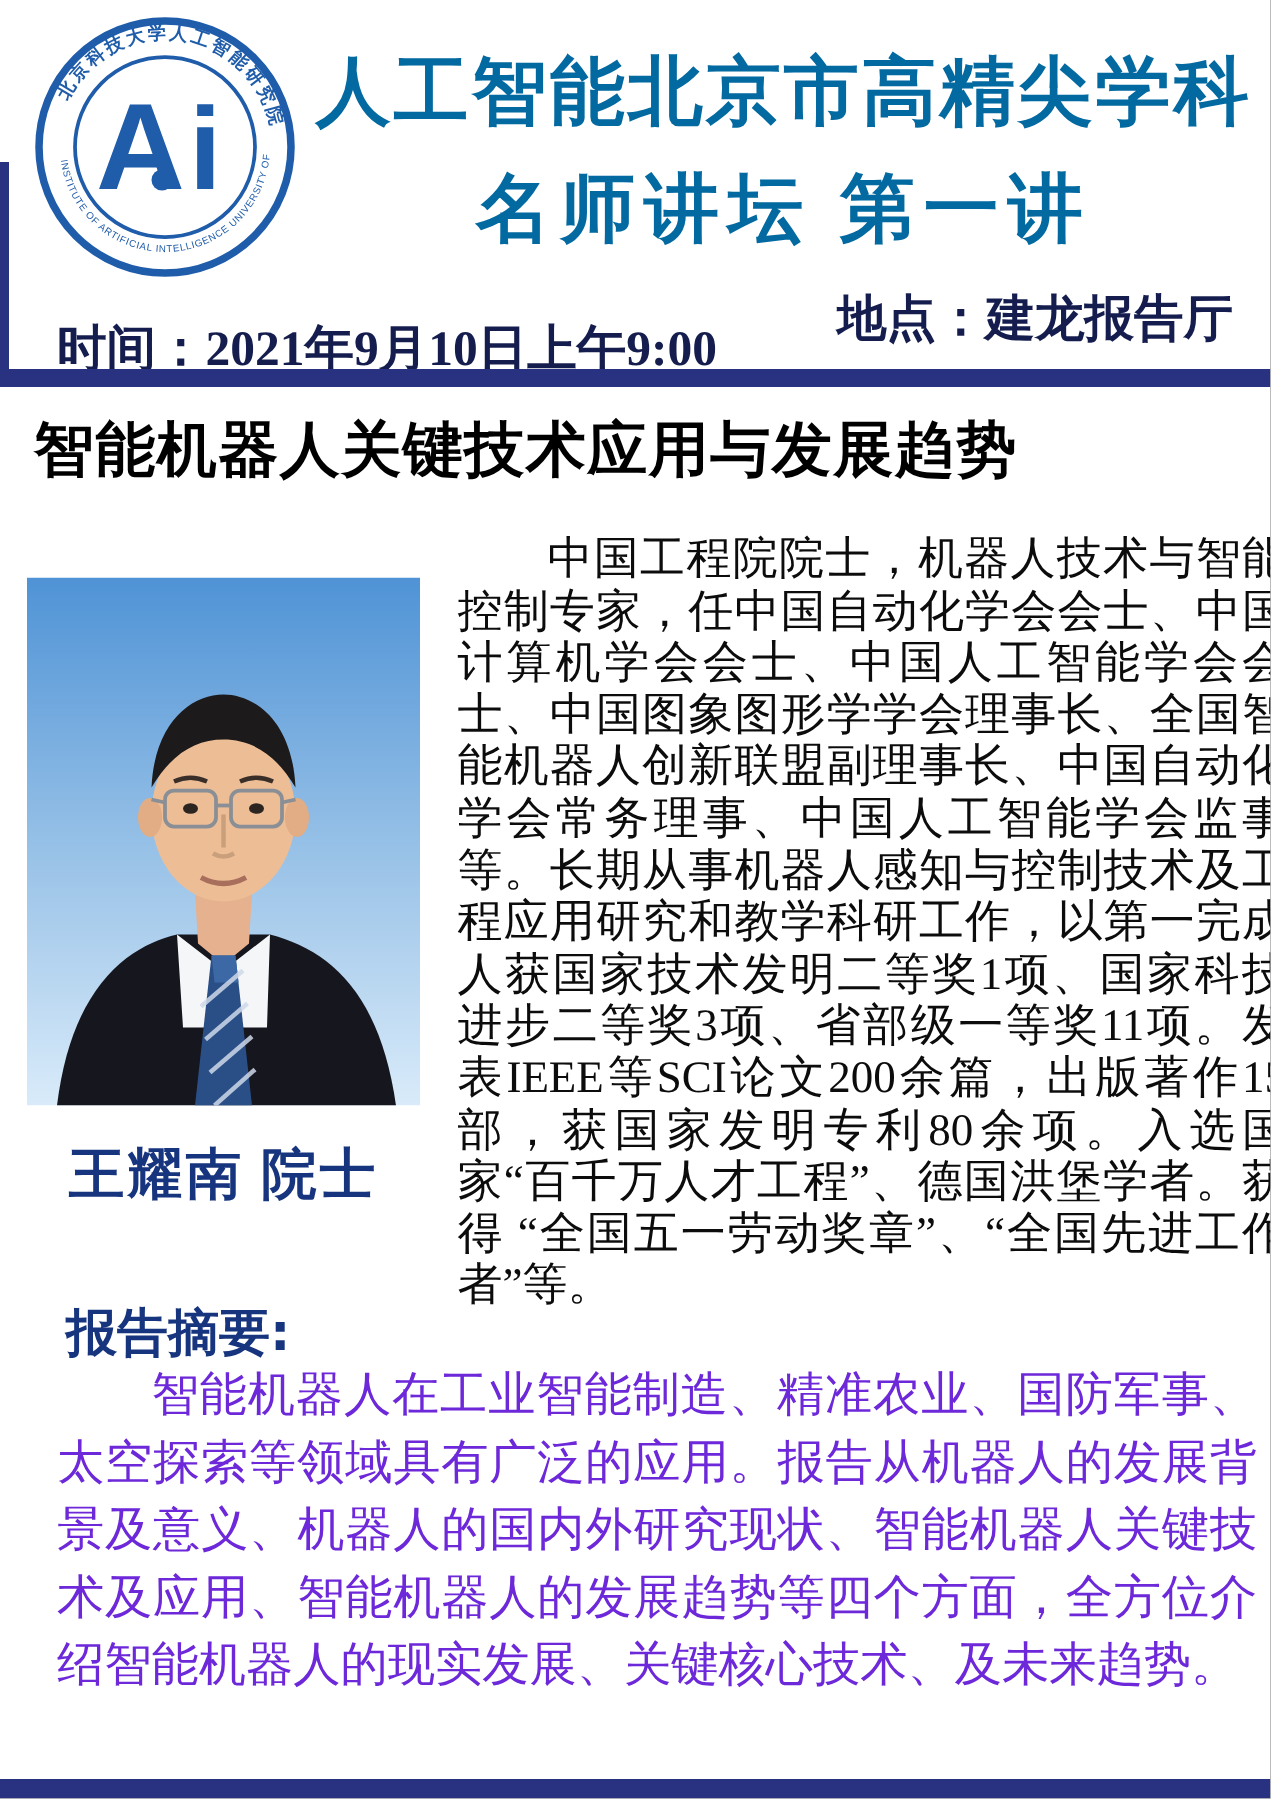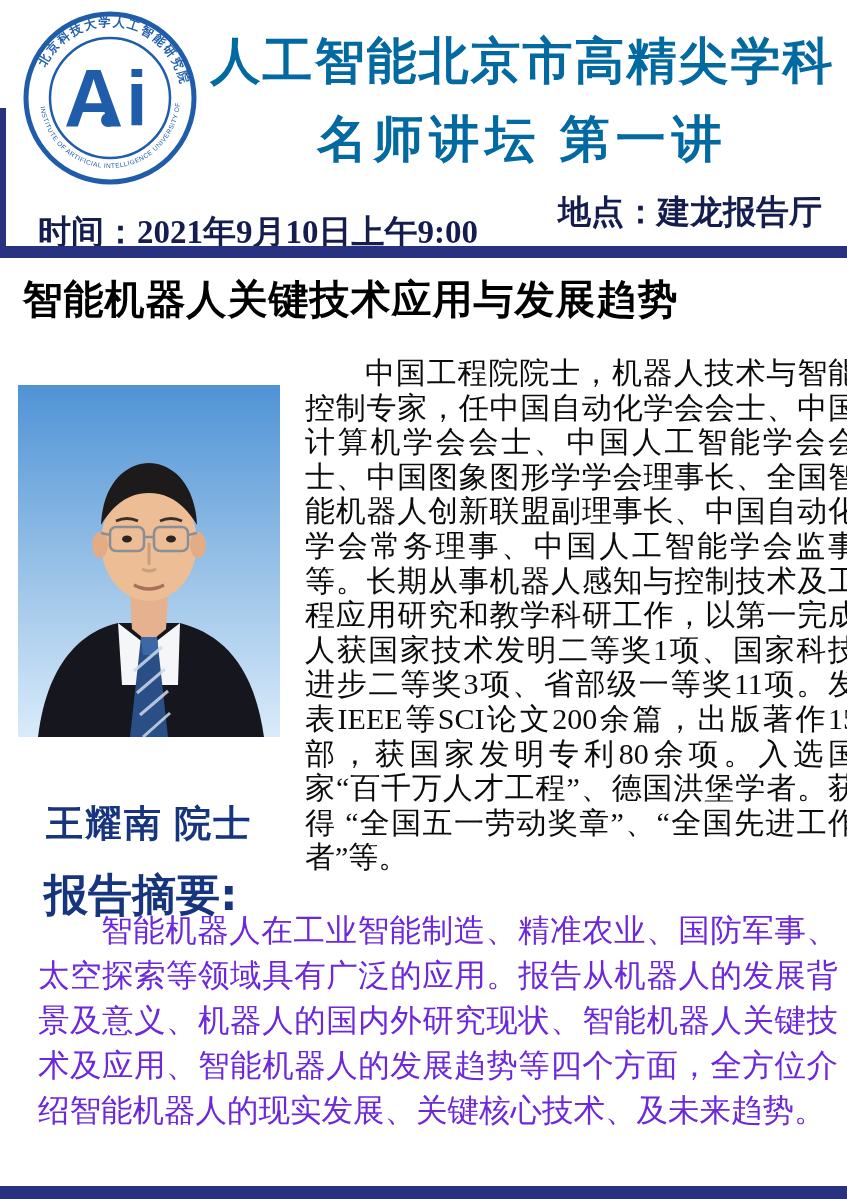--- a/index.html
+++ b/index.html
@@ -41,40 +41,40 @@
     position:absolute;left:0;top:272px;width:701px;
     text-align:center;color:#000;
     font-family:"DejaVu Sans","Liberation Sans",sans-serif;
     font-weight:900;font-size:40px;letter-spacing:1px;
   }
   
   .photo{
     position:absolute;left:18px;top:385px;width:262px;height:352px;
   }
   .speaker-name{
-    position:absolute;left:18px;top:799px;width:262px;
+    position:absolute;left:18px;top:758px;width:262px;
     text-align:center;color:#17357e;
     font-family:"Liberation Serif","DejaVu Serif",serif;
     font-weight:700;font-size:37px;letter-spacing:2px;
   }
   .bio{
     position:absolute;left:293px;top:356px;width:553px;
     color:#0c0c0c;
     font-family:"Liberation Serif","DejaVu Serif",serif;
     font-size:30px;line-height:34.6px;
     text-align:justify;text-justify:inter-ideograph;
     text-indent:2em;
     margin-left:12px;
   }
   
   .abstract-heading{
     position:absolute;left:44px;top:866px;
     color:#17357e;
     font-family:"DejaVu Sans","Liberation Sans",sans-serif;
-    font-weight:700;font-size:44px;
+    font-weight:700;font-size:34px;
   }
   .abstract-body{
     position:absolute;left:38px;top:908px;width:800px;
     color:#6d28d9;
     font-family:"DejaVu Sans","Liberation Sans",sans-serif;
     font-size:31.5px;line-height:45px;
     text-align:justify;text-justify:inter-ideograph;
     text-indent:2em;
   }
   .bottom-bar{

